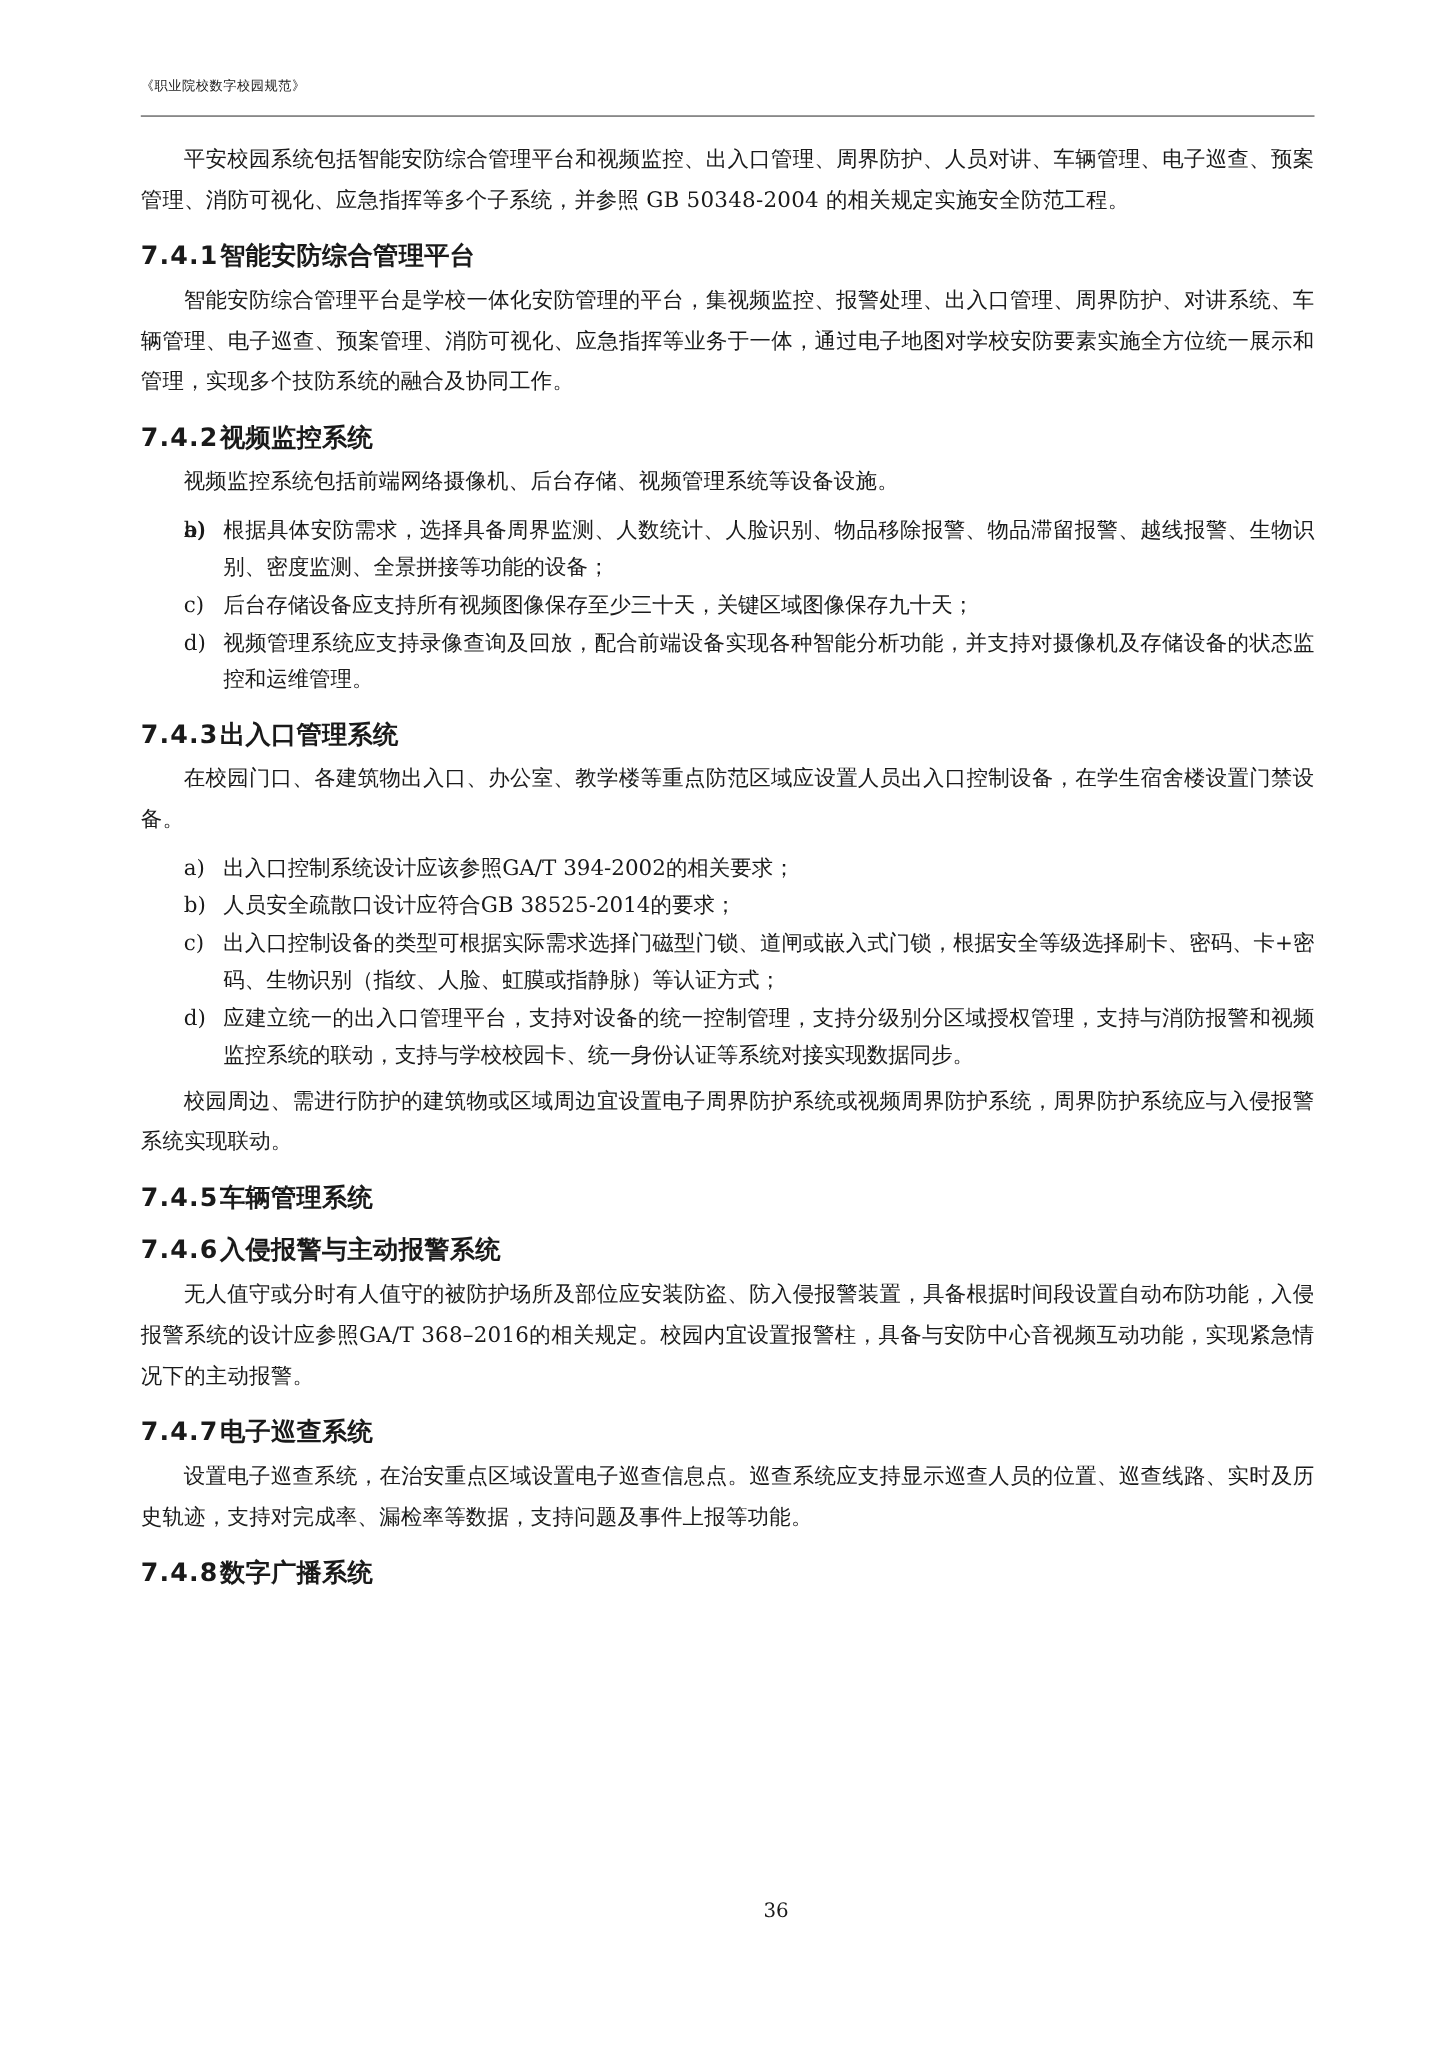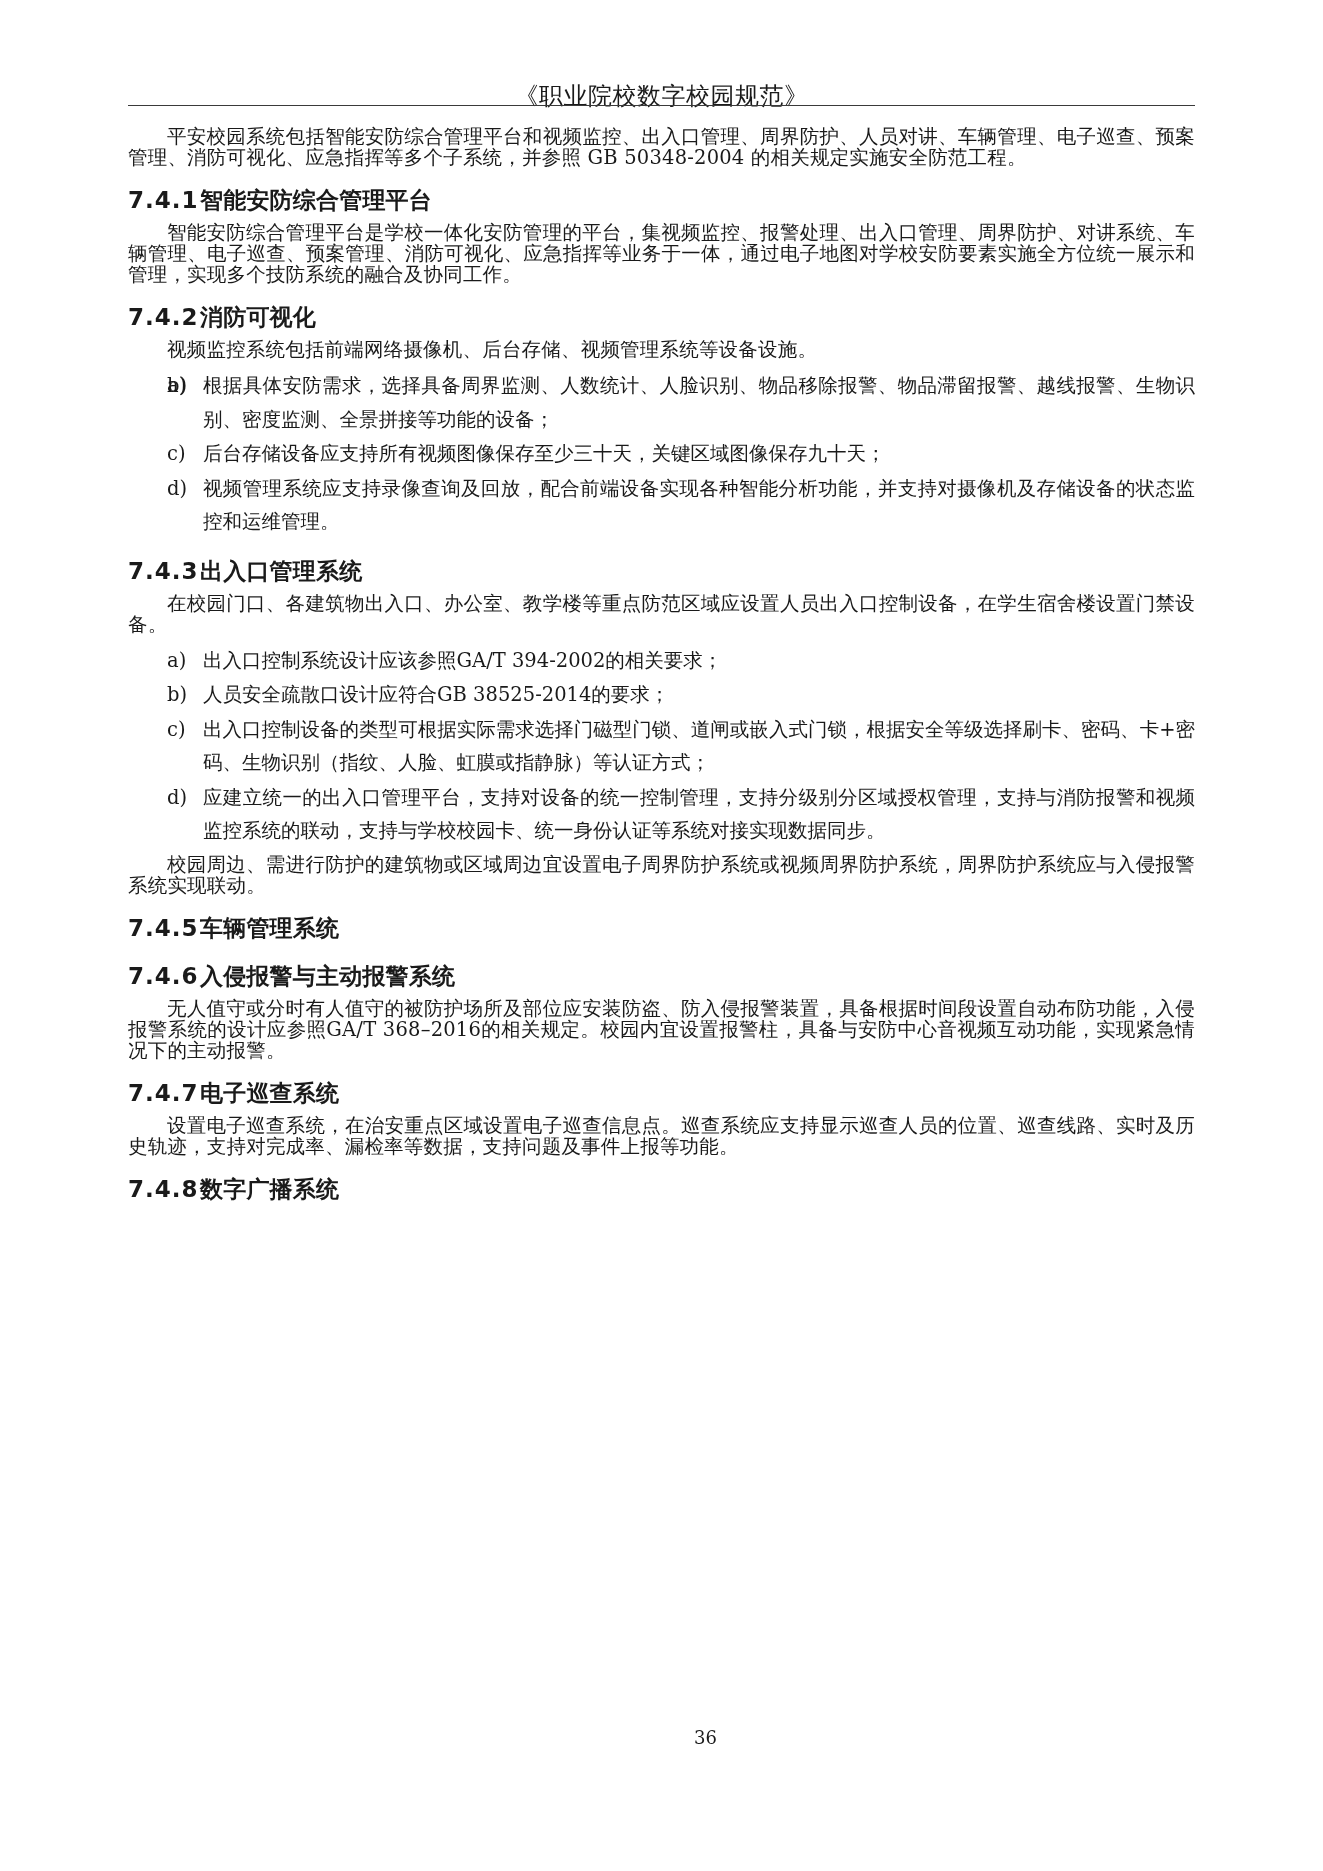--- a/index.html
+++ b/index.html
@@ -12,47 +12,47 @@
     width: 1323px;
     height: 1871px;
     margin: 0 auto;
     background: #ffffff;
     font-family: "DejaVu Serif", "Liberation Serif", serif;
     color: #1a1a1a;
     box-sizing: border-box;
   }
   .header {
     position: absolute;
-    top: 80px;
+    top: 70px;
     left: 128px;
     width: 1067px;
-    text-align: center;
+    text-align: left;
     font-family: "DejaVu Serif", "Liberation Serif", serif;
-    font-size: 24px;
+    font-size: 12px;
     color: #1a1a1a;
     letter-spacing: 0.5px;
   }
   .header-rule {
     position: absolute;
     top: 105px;
     left: 128px;
     width: 1067px;
     height: 1px;
     background: #3a3a3a;
   }
   .content {
     position: absolute;
     top: 126px;
     left: 128px;
     width: 1067px;
   }
   p {
     margin: 0;
     font-size: 19.5px;
-    line-height: 21px;
+    line-height: 37px;
     text-align: justify;
     text-justify: inter-ideograph;
     letter-spacing: 0.2px;
   }
   p.body {
     text-indent: 39px;
     margin-bottom: 9px;
   }
   h3.heading {
     margin: 17px 0 6px 0;
@@ -113,21 +113,21 @@
   <div class="content">
 
     <p class="body">平安校园系统包括智能安防综合管理平台和视频监控、出入口管理、周界防护、人员对讲、车辆管理、电子巡查、预案管理、消防可视化、应急指挥等多个子系统，并参照 GB 50348-2004 的相关规定实施安全防范工程。</p>
 
     <h3 class="heading">
       <span class="num">7.4.1</span><span>智能安防综合管理平台</span>
     </h3>
     <p class="body">智能安防综合管理平台是学校一体化安防管理的平台，集视频监控、报警处理、出入口管理、周界防护、对讲系统、车辆管理、电子巡查、预案管理、消防可视化、应急指挥等业务于一体，通过电子地图对学校安防要素实施全方位统一展示和管理，实现多个技防系统的融合及协同工作。</p>
 
     <h3 class="heading">
-      <span class="num">7.4.2</span><span>消防可视化</span>
+      <span class="num">7.4.2</span><span>视频监控系统</span>
     </h3>
     <p class="body">视频监控系统包括前端网络摄像机、后台存储、视频管理系统等设备设施。</p>
     <ol class="alpha">
       <li><span class="marker">a)</span></li>
       <li><span class="marker">b)</span><span>根据具体安防需求，选择具备周界监测、人数统计、人脸识别、物品移除报警、物品滞留报警、越线报警、生物识别、密度监测、全景拼接等功能的设备；</span></li>
       <li><span class="marker">c)</span><span>后台存储设备应支持所有视频图像保存至少三十天，关键区域图像保存九十天；</span></li>
       <li><span class="marker">d)</span><span>视频管理系统应支持录像查询及回放，配合前端设备实现各种智能分析功能，并支持对摄像机及存储设备的状态监控和运维管理。</span></li>
     </ol>
 
     <h3 class="heading">

